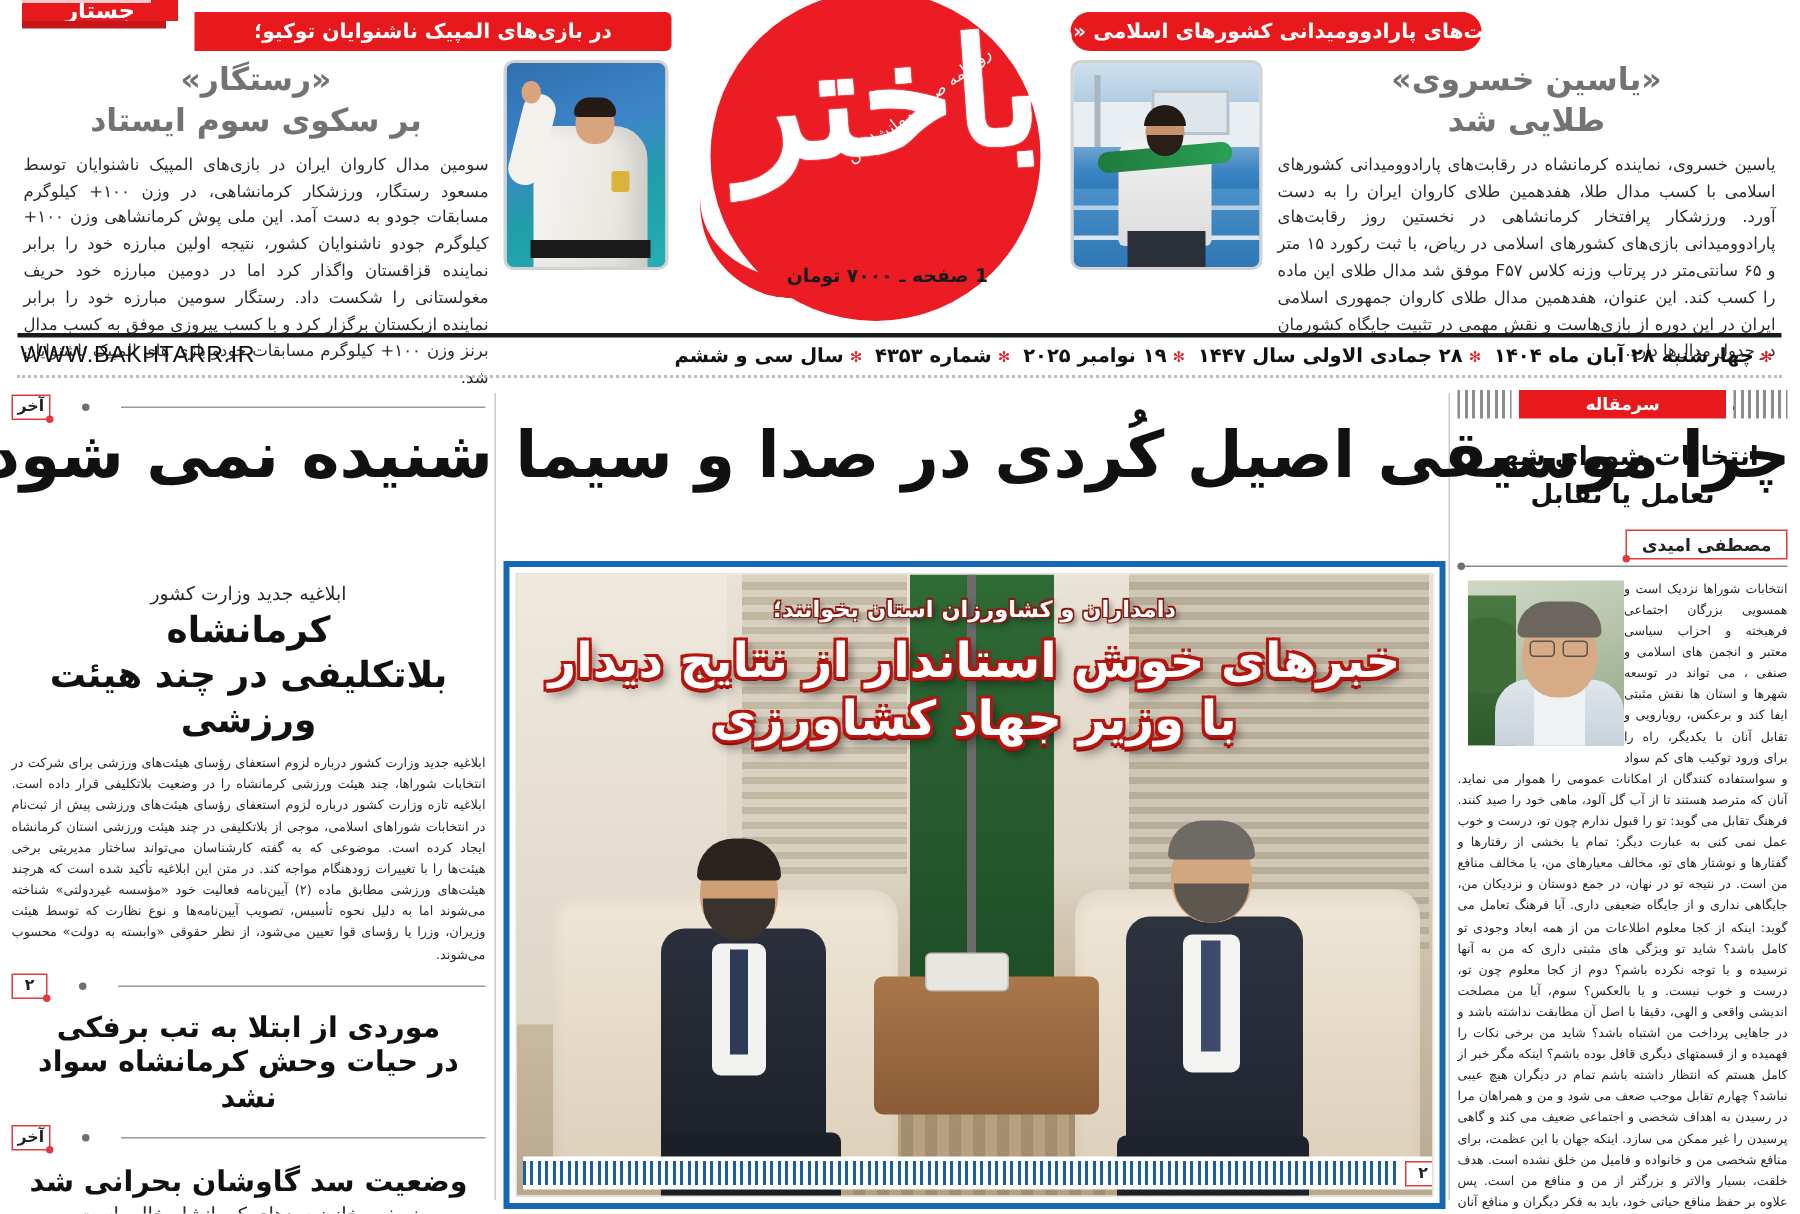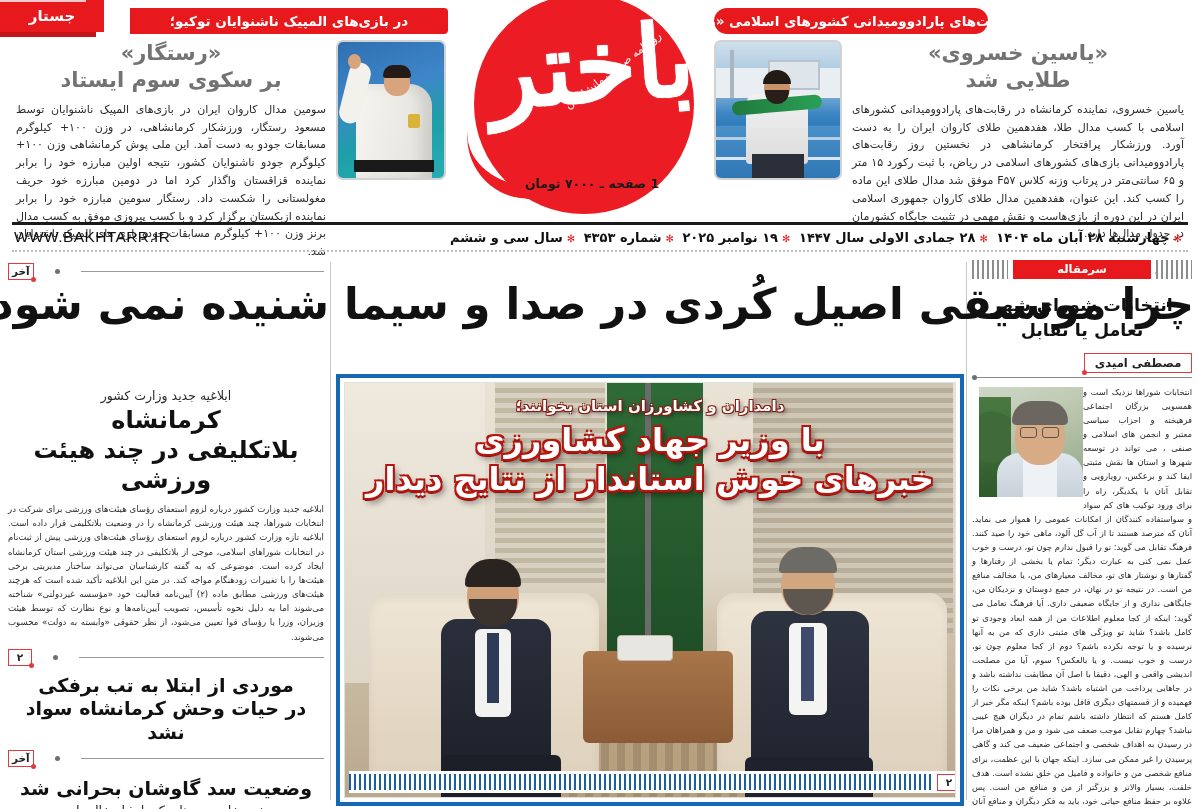--- a/index.html
+++ b/index.html
@@ -14,22 +14,22 @@
     position: relative;
     width: 1200px; height: 809px;
     background: #ffffff;
   }
 
   
   .top-strip {
     position: absolute; top: 0; left: 0; width: 1200px; height: 218px;
   }
   .corner-tag {
-    position: absolute; top: 0; left: 0;
-    width: 104px; height: 32px;
+    position: absolute; top: 0; left: 15px;
+    width: 104px; height: 14px;
     background: #e8191c;
     display: flex; align-items: center; justify-content: center;
     color: #fff; font-size: 15px; font-weight: bold;
     letter-spacing: 1px;
     z-index: 14;
     text-align: right;
   }
   .corner-tag::after {
     content:""; position:absolute; left:0; top:-8px;
     width: 86px; height: 10px; background: #f7c9cb;
@@ -540,22 +540,22 @@
           <div class="man-r-head"></div>
           <div class="man-r-hair"></div>
           <div class="man-r-beard"></div>
           <div class="man-r-legs"></div>
           <div class="op-table"></div>
           <div class="op-phone"></div>
         </div>
 
         <div class="photo-kicker">دامداران و کشاورزان استان بخوانند؛</div>
         <div class="photo-head">
+          <div>خبرهای خوش استاندار از نتایج دیدار</div>
           <div>با وزیر جهاد کشاورزی</div>
-          <div>خبرهای خوش استاندار از نتایج دیدار</div>
         </div>
 
         <div class="photo-footer">
           <span class="pg-badge">۲</span>
           <span class="stripe-bar"></span>
         </div>
       </div>
     </div>
   </div>
 

